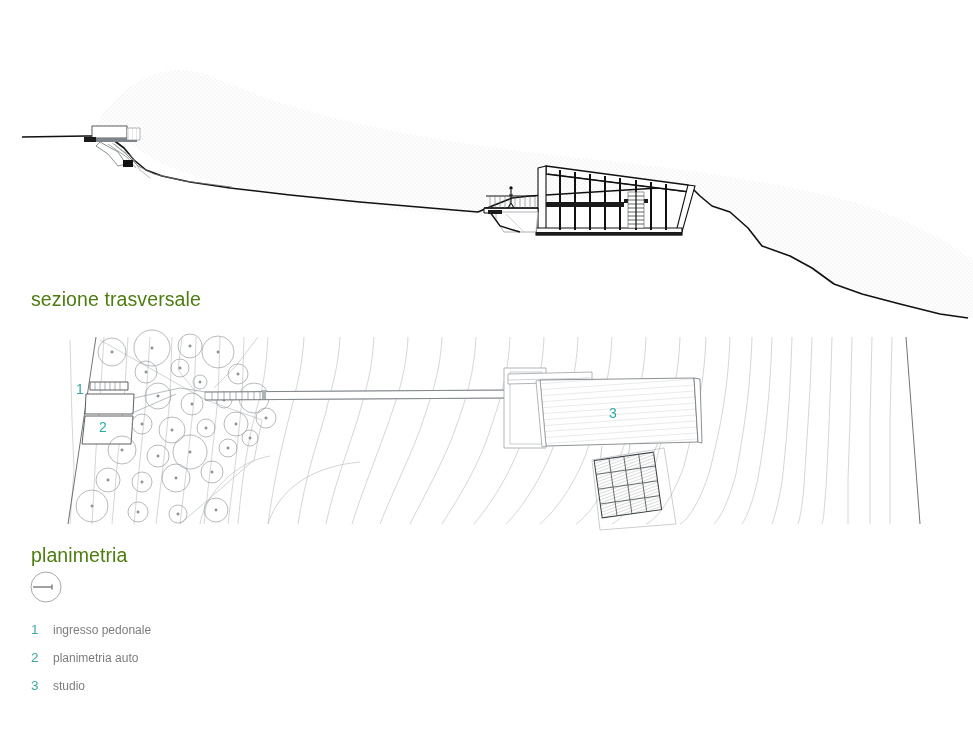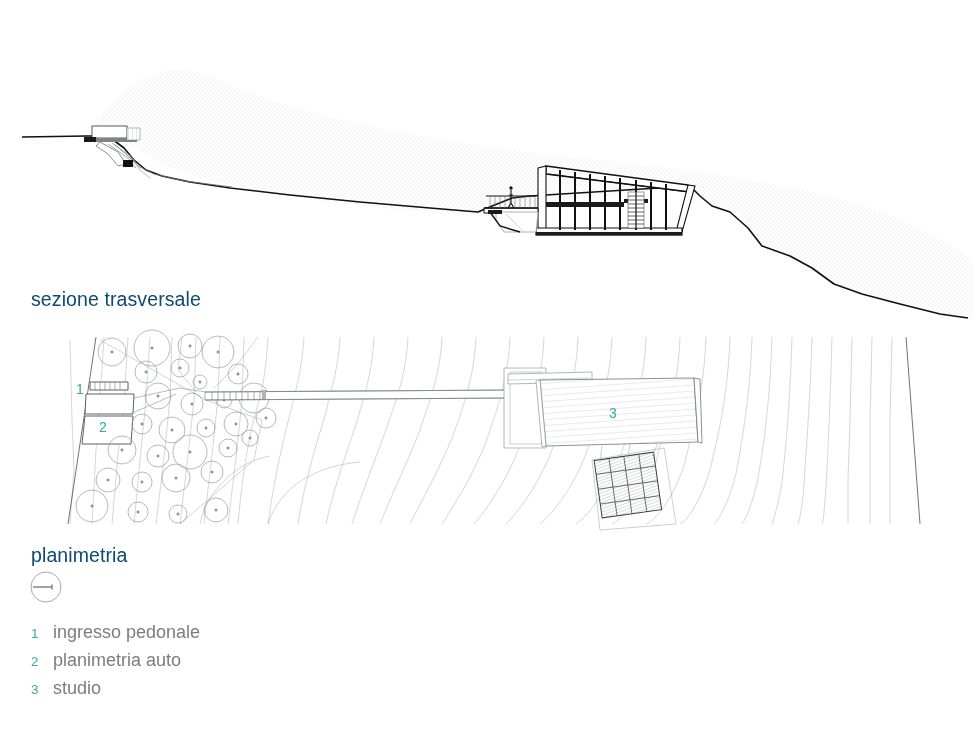--- a/index.html
+++ b/index.html
@@ -19,21 +19,21 @@
   }
   .drawing-svg {
     position: absolute;
     left: 0;
     top: 0;
     width: 973px;
     height: 735px;
   }
   .caption {
     position: absolute;
-    color: #0c4a6e;
+    color: #4d7c0f;
     font-size: 19.5px;
     font-family: "Liberation Sans", sans-serif;
     letter-spacing: 0.1px;
     white-space: nowrap;
   }
   #caption-section { left: 31px; top: 288px; }
   #caption-plan    { left: 31px; top: 544px; }
 
   #north-symbol {
     position: absolute;
@@ -54,21 +54,21 @@
     align-items: baseline;
     height: 28px;
   }
   .legend-num {
     width: 22px;
     font-size: 13.5px;
     color: #3fa9a4;
     font-family: "Liberation Sans", sans-serif;
   }
   .legend-label {
-    font-size: 18px;
+    font-size: 12px;
     color: #7d7d7d;
     font-family: "Liberation Sans", sans-serif;
   }
   .plan-num {
     font-size: 14px;
     fill: #2fa9a6;
     font-family: "Liberation Sans", sans-serif;
   }
 </style>
 </head>

